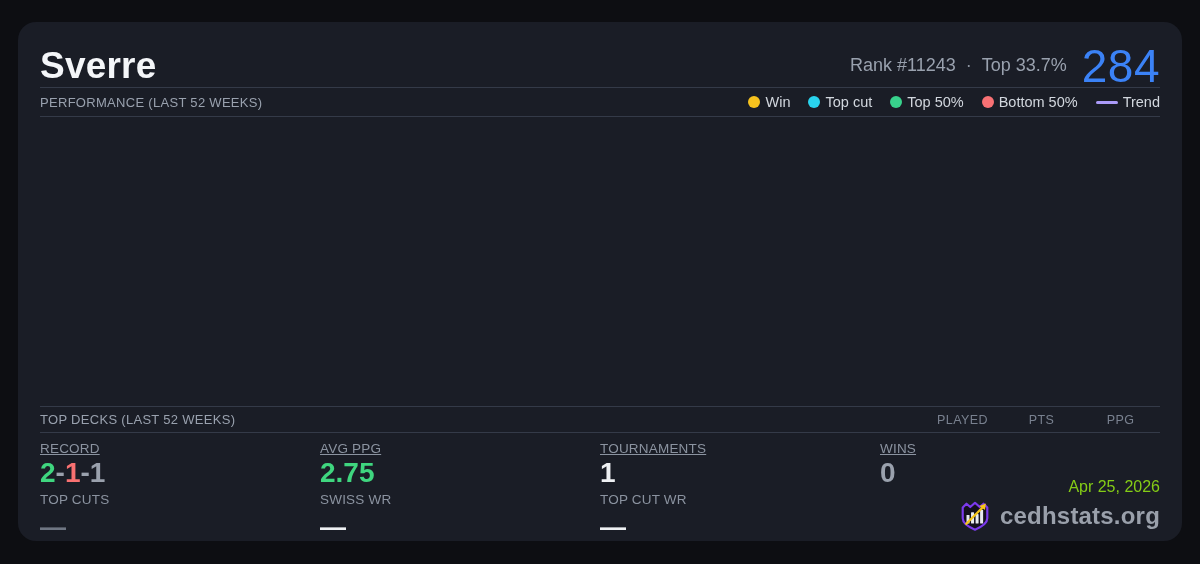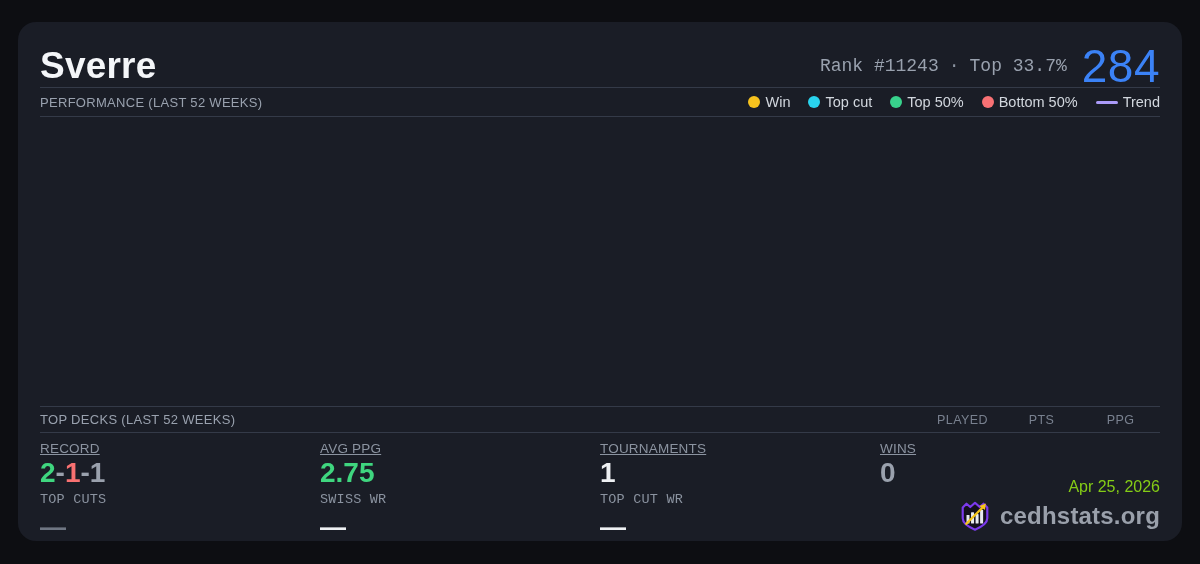--- a/index.html
+++ b/index.html
@@ -20,21 +20,21 @@
   
   .card-header {
     height:65px;
     display:flex; align-items:center; justify-content:space-between;
     padding-top:22px;
   }
   .player-name {
     font-size:37px; font-weight:700; color:#f4f6f9; letter-spacing:0.2px;
   }
   .header-right { display:flex; align-items:center; gap:15px; }
-  .rank-line { display:flex; align-items:center; gap:10px; font-size:18px; color:#99a1ae;font-family:Liberation Mono, monospace; }
+  .rank-line { display:flex; align-items:center; gap:10px; font-size:18px; color:#99a1ae; }
   .rank-sep { color:#8b93a0; }
   .score { font-size:46px; font-weight:400; color:#3b82f6; letter-spacing:0.5px; }
   
   .section-bar {
     height:30px;
     border-top:1px solid #343a48;
     border-bottom:1px solid #343a48;
     display:flex; align-items:center; justify-content:space-between;
   }
   .section-title {
@@ -57,21 +57,21 @@
   .deck-cols { display:flex; }
   .deck-col { width:79px; text-align:center; font-size:12.5px; color:#79818f; letter-spacing:0.4px; }
   
   .stats-grid {
     display:grid;
     grid-template-columns:280px 280px 280px 280px;
     padding-top:8px;
   }
   .stat-label { font-size:13.5px; color:#8b93a0; letter-spacing:0.2px;text-decoration:underline; }
   .stat-value { font-size:28px; font-weight:700; color:#e9ebef; line-height:1.1; margin:2px 0 3px; }
-  .stat-sublabel { font-size:13.5px; color:#8b93a0; letter-spacing:0.2px; margin-top:2px;font-family:Liberation Mono, monospace; }
+  .stat-sublabel { font-size:13.5px; color:#8b93a0; letter-spacing:0.2px; margin-top:2px; }
   .stat-subvalue { font-size:26px; font-weight:700; line-height:0.8; margin-top:10px; }
   .c-green { color:#3fd67f; }
   .c-red { color:#f87171; }
   .c-grey { color:#9aa1ad; }
   .c-white { color:#eef0f3; }
   .c-dimdash { color:#6f7683; }
   
   .footer {
     position:absolute; right:22px; bottom:8px;
     display:flex; flex-direction:column; align-items:flex-end;

